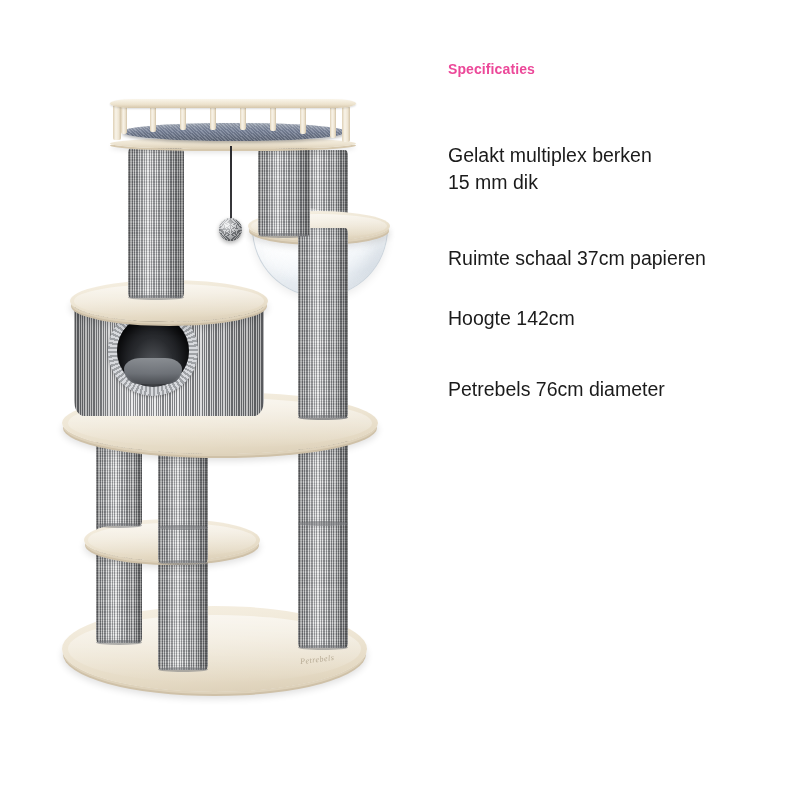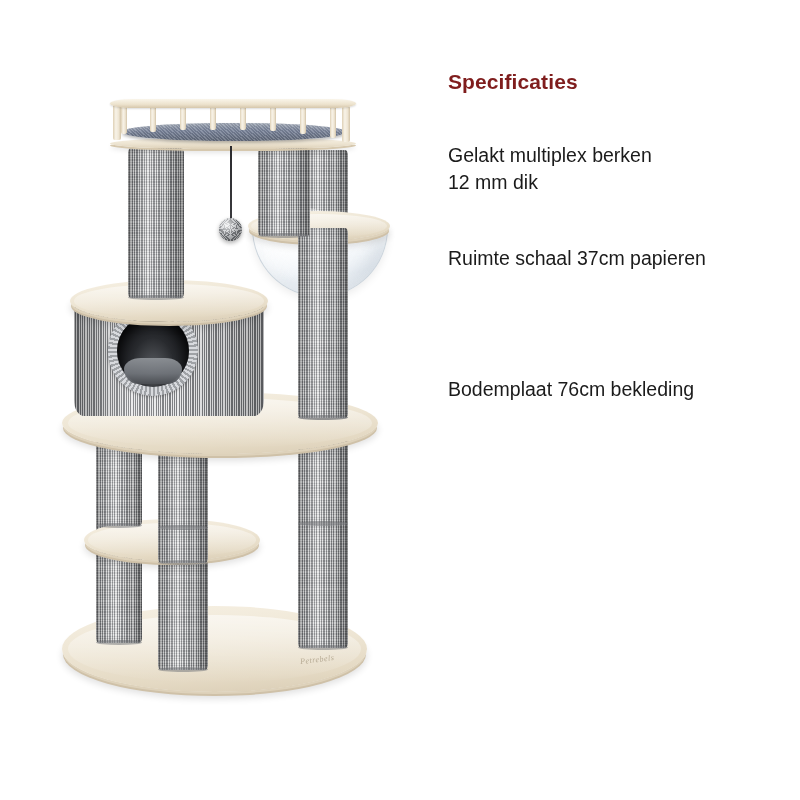--- a/index.html
+++ b/index.html
@@ -220,24 +220,24 @@
   #spec-panel {
     position: absolute;
     left: 448px;
     top: 0;
     width: 352px;
     height: 800px;
   }
   #spec-title {
     position: absolute;
     left: 0;
-    top: 70px;
-    font-size: 21px;
+    top: 61px;
+    font-size: 14px;
     font-weight: bold;
-    color: #7f1d1d;
+    color: #ec4899;
     letter-spacing: 0.1px;
     white-space: nowrap;
   }
   .spec-item {
     position: absolute;
     left: 0;
     font-size: 19.5px;
     font-weight: normal;
     color: #1b1b1b;
     line-height: 27px;
@@ -326,23 +326,24 @@
       <div id="toy-ball" style="left:219px; top:218px; width:23px; height:23px;"></div>
 
     </div>
   </div>
 
   <div id="spec-panel">
 
     <div id="spec-title">Specificaties</div>
 
     <div class="spec-item" id="spec-0">Gelakt multiplex berken
-12 mm dik</div>
+15 mm dik</div>
 
     <div class="spec-item" id="spec-1">Ruimte schaal 37cm papieren</div>
 
-
-    <div class="spec-item" id="spec-3">Bodemplaat 76cm bekleding</div>
+    <div class="spec-item" id="spec-2">Hoogte 142cm</div>
+
+    <div class="spec-item" id="spec-3">Petrebels 76cm diameter</div>
 
 
   </div>
 
 </div>
 
 </body></html>

